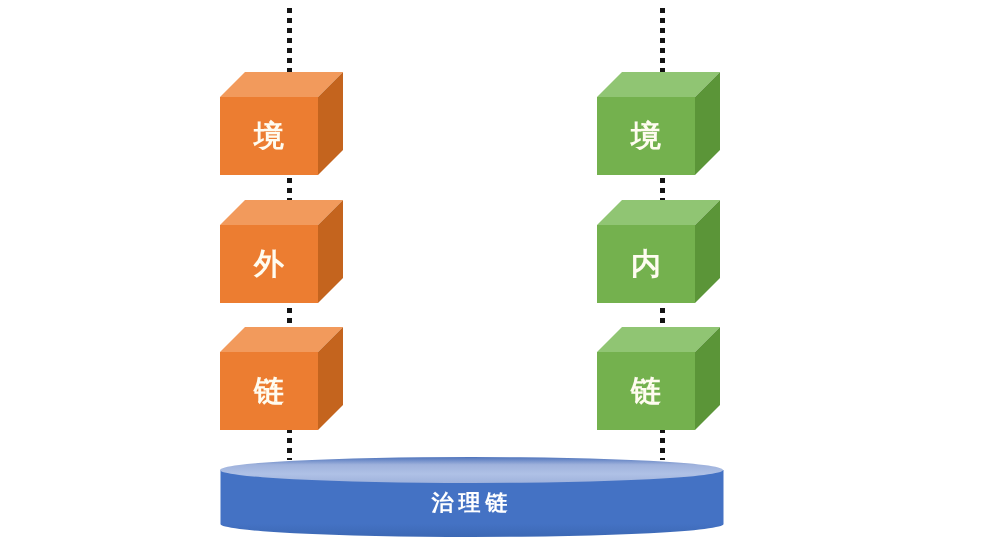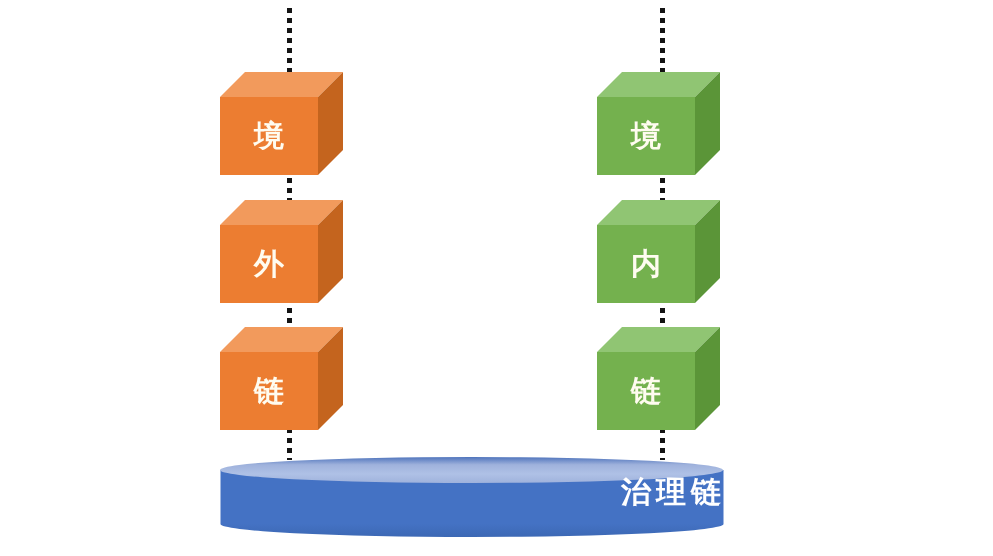--- a/index.html
+++ b/index.html
@@ -83,24 +83,24 @@
   
   .base-cylinder {
     position: absolute;
     left: 218px;
     top: 452px;
     z-index: 2;
   }
   .base-label {
     position: absolute;
     left: 218px;
-    top: 472px;
+    top: 488px;
     width: 508px;
-    text-align: right;
-    font-size: 30px;
+    text-align: center;
+    font-size: 22px;
     font-weight: bold;
     letter-spacing: 5px;
     color: var(--base-label, #FFFFFF);
     z-index: 3;
     user-select: none;
   }
 </style>
 </head>
 <body>
 

